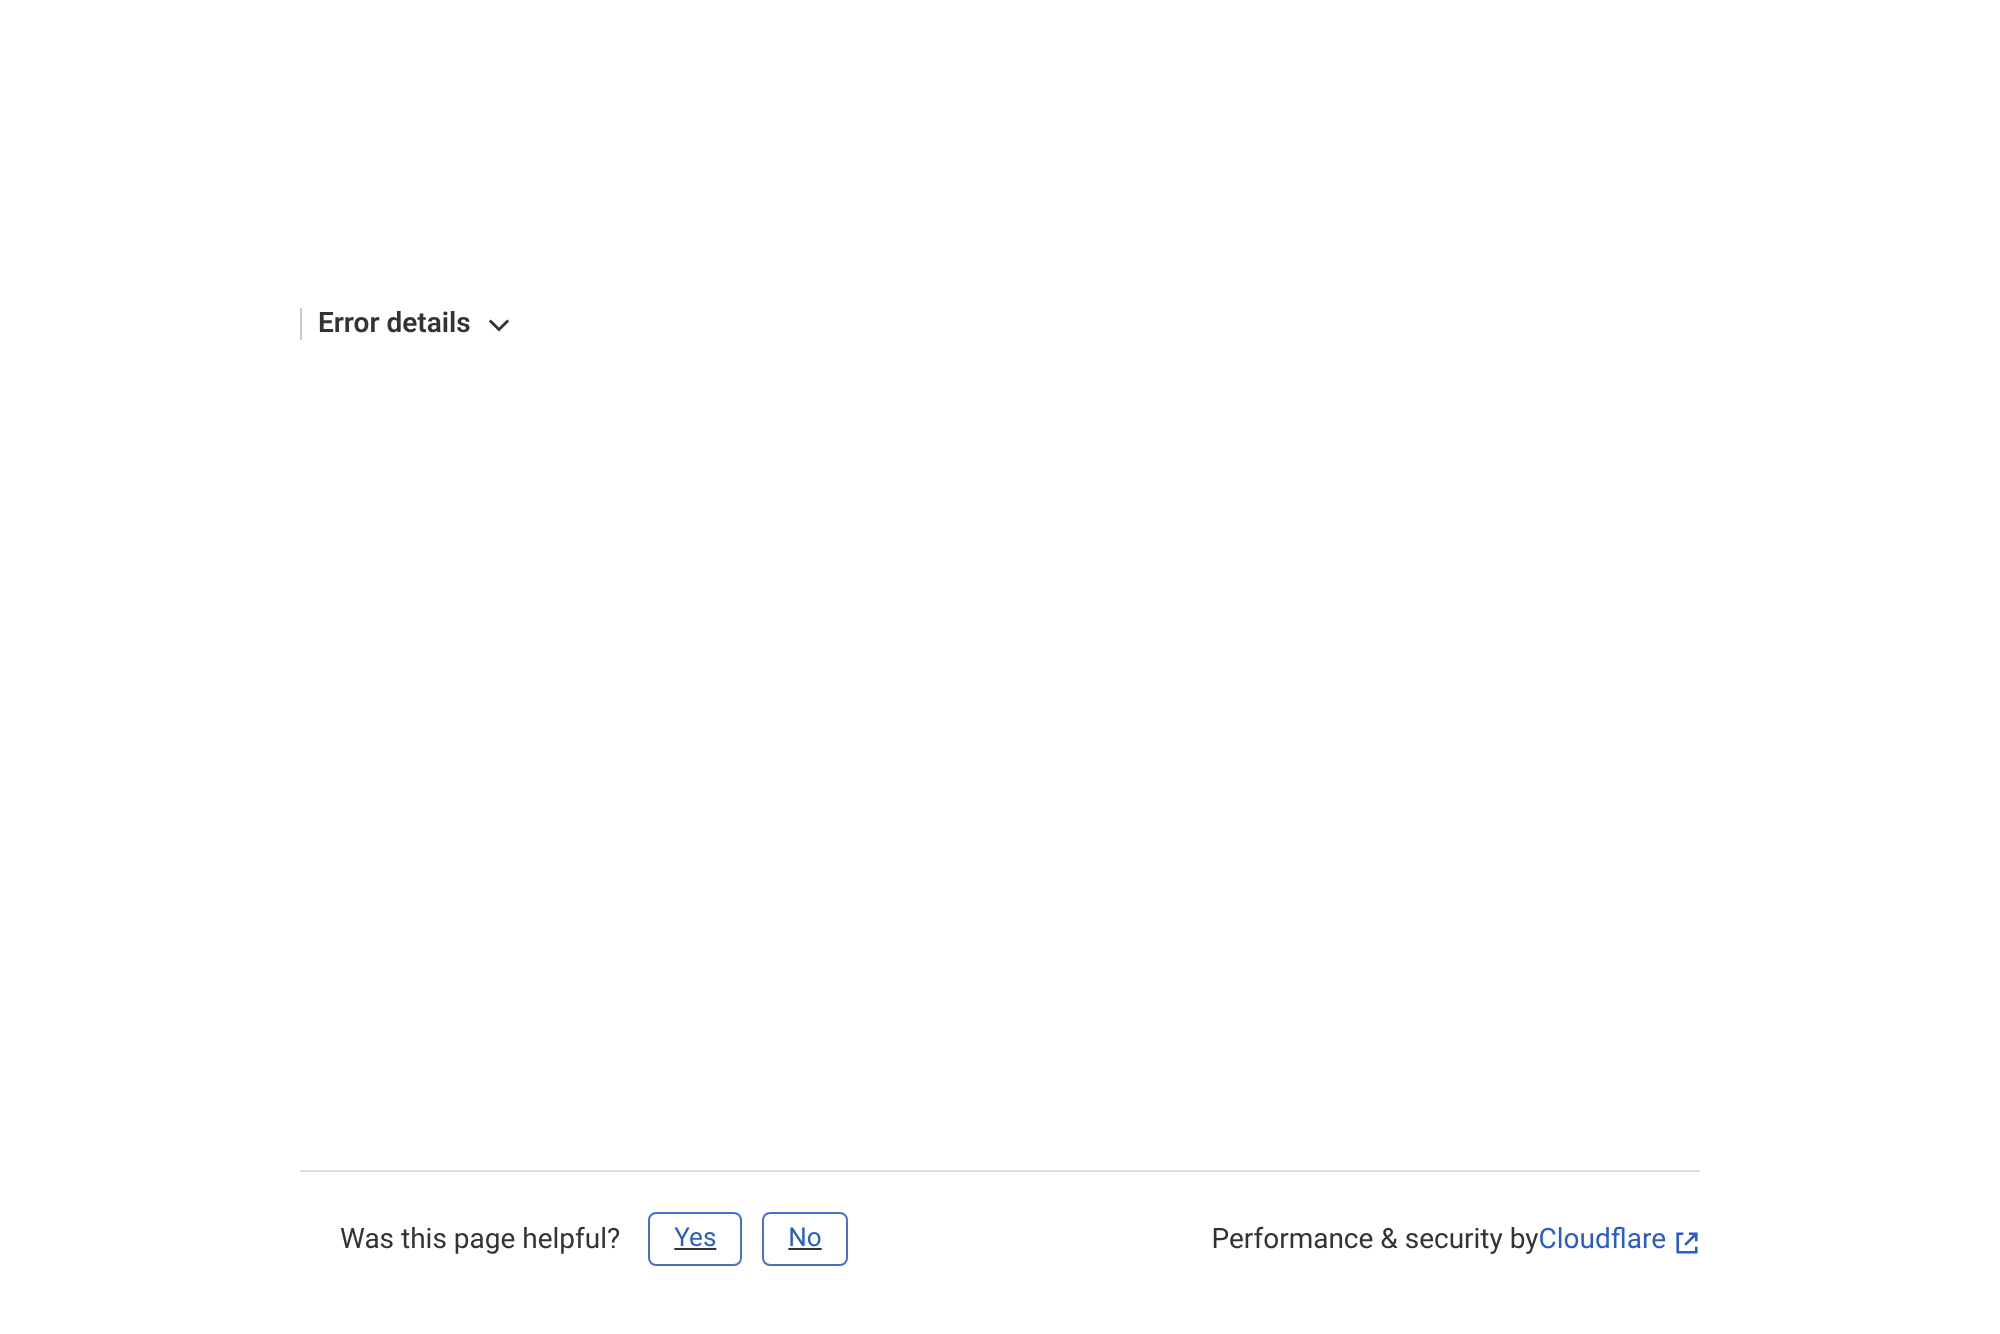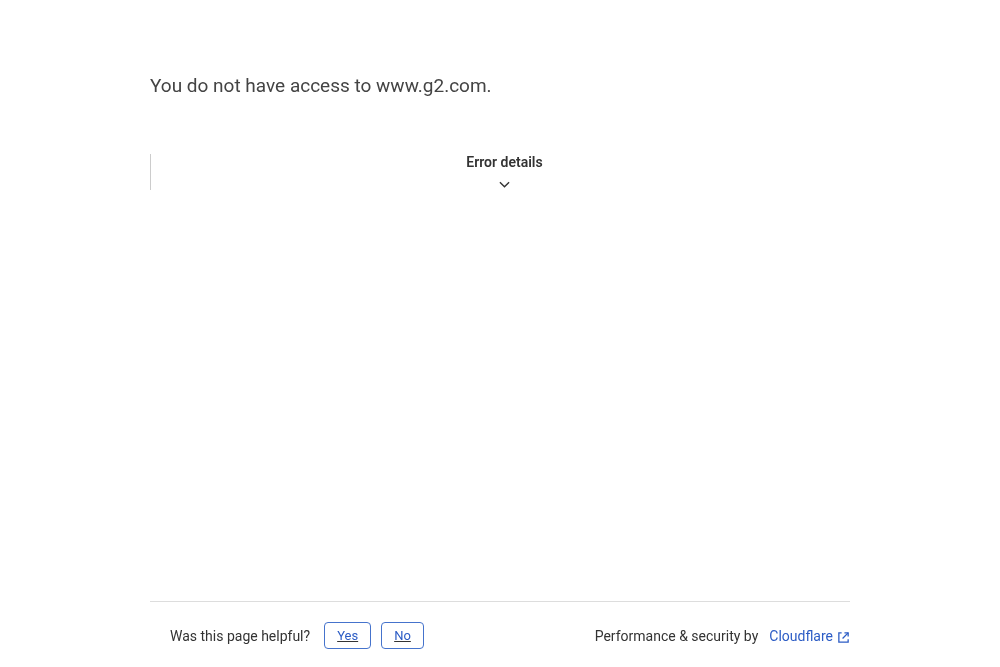--- a/index.html
+++ b/index.html
@@ -38,48 +38,47 @@
       border-radius: 10px;
       font-weight: 400;
     }
     .description {
       font-size: 19px;
       color: #444;
       line-height: 1.7;
       margin-bottom: 4px;
     }
     .error-details {
-      margin-top: 52px;
+      margin-top: 84px;
       display: flex;
       align-items: center;
       gap: 8px;
       cursor: pointer;
       padding-left: 8px;
       border-left: 1px solid #ccc;
-      flex-direction: column;
     }
     .error-details-text {
       font-size: 14px;
       font-weight: 600;
       color: #333;
     }
     .chevron-down {
       width: 12px;
       height: 12px;
       display: inline-flex;
       align-items: center;
       justify-content: center;
     }
     .chevron-down svg {
       width: 11px;
       height: 7px;
     }
     .footer {
       position: absolute;
-      bottom: 0;
+      bottom: 16px;
       left: 150px;
       right: 150px;
       border-top: 1px solid #ddd;
       padding: 20px 0 18px 0;
       display: flex;
       justify-content: space-between;
       align-items: center;
       font-size: 14px;
     }
     .footer-left {
@@ -103,21 +102,21 @@
     }
     .footer-buttons {
       display: flex;
       gap: 10px;
       text-decoration: underline;
     }
     .footer-right {
       color: #333;
       display: flex;
       align-items: center;
-      gap: 11px;
+      gap: 0;
     }
     .cloudflare-link {
       color: #2c5cc5;
       text-decoration: none;
       display: inline-flex;
       align-items: flex-end;
       gap: 4px;
       cursor: pointer;
     }
     .external-icon {
@@ -127,21 +126,20 @@
     }
     .external-icon svg {
       width: 13px;
       height: 13px;
     }
   </style>
 </head>
 <body>
 
 <div class="container">
-  <p class="description">You do not have access to www.g2.com.</p>
 
   <div class="error-details">
     <span class="error-details-text">Error details</span>
     <span class="chevron-down">
       <svg viewBox="0 0 12 7" fill="none" stroke="#333" stroke-width="1.5">
         <path d="M1 1 L6 6 L11 1"></path>
       </svg>
     </span>
   </div>
 </div>

